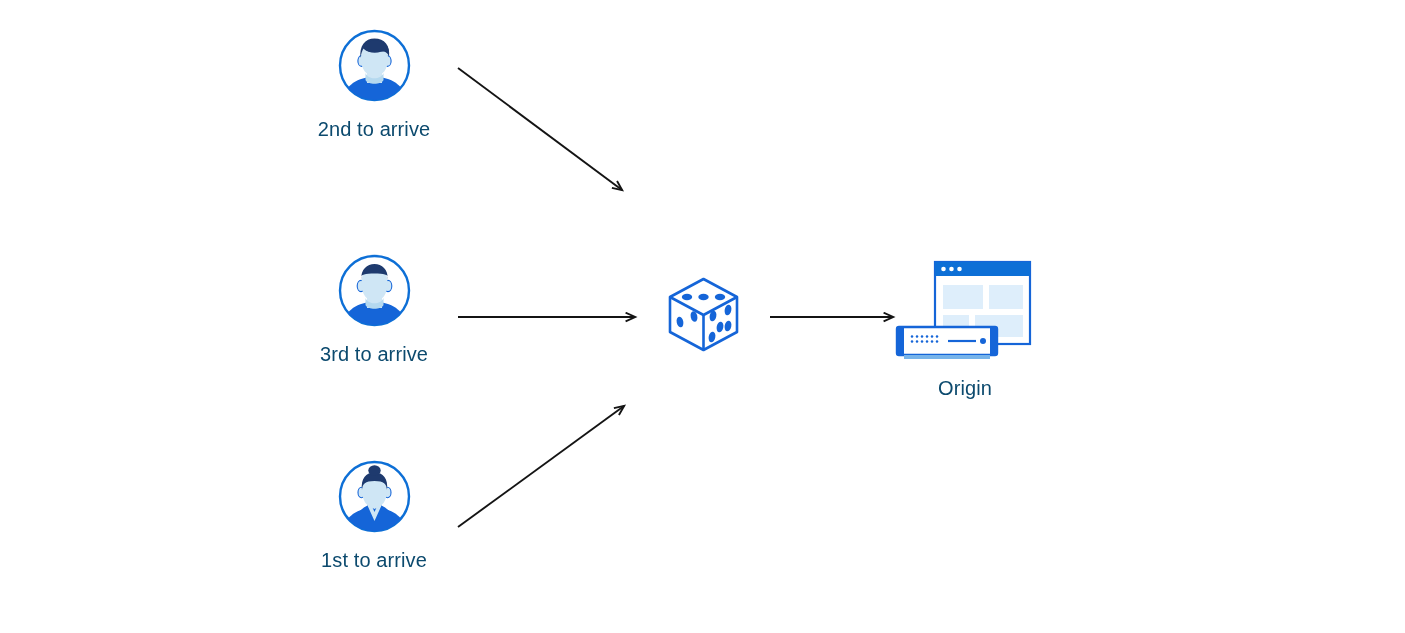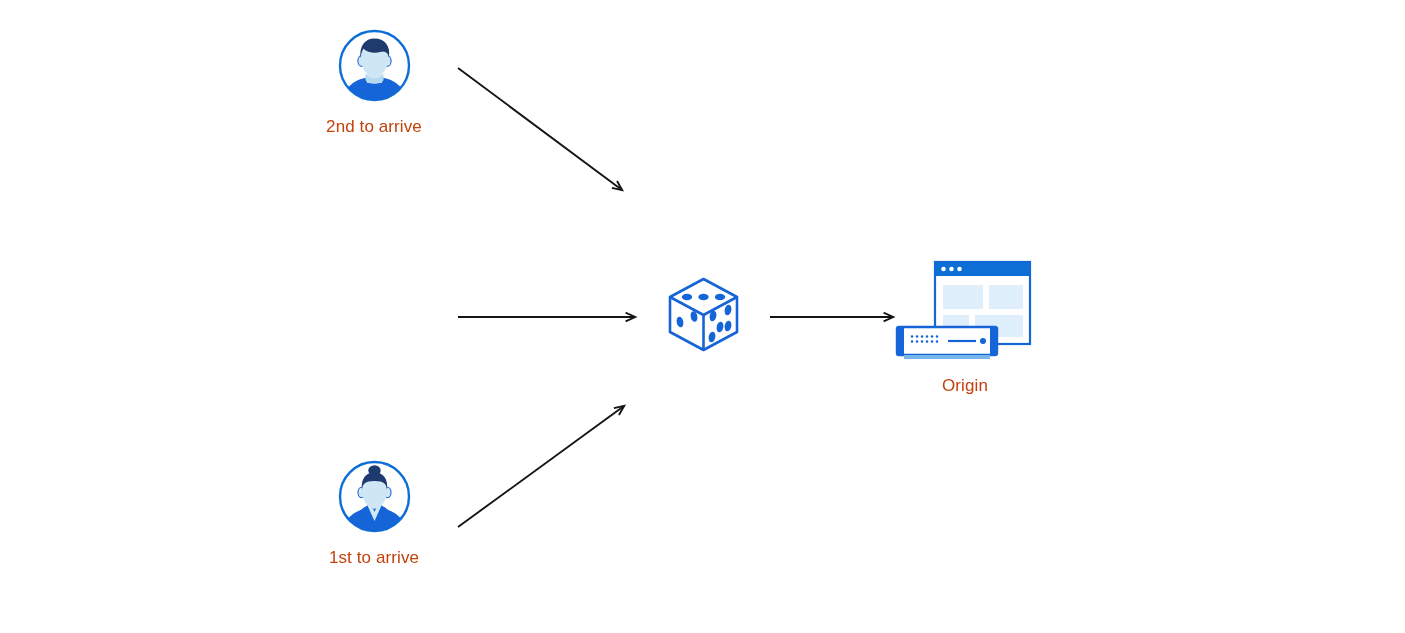--- a/index.html
+++ b/index.html
@@ -18,22 +18,22 @@
     background: #ffffff;
     overflow: hidden;
   }
   .node {
     position: absolute;
     display: flex;
     flex-direction: column;
     align-items: center;
   }
   .node-label {
-    font-size: 17px;
-    color: #c2410c;
+    font-size: 20px;
+    color: #0c4a6e;
     line-height: 1.2;
     white-space: nowrap;
     margin-top: 10px;
     letter-spacing: 0.1px;
   }
   .icon-box {
     display: block;
   }
   #arrow-layer {
     position: absolute;
@@ -85,20 +85,42 @@
           <ellipse cx="50.5" cy="33" rx="3.6" ry="5.4" fill="#cfe6f5" stroke="#1565d8" stroke-width="1.1"></ellipse>
           <path d="M24 30 C24 17 31 12 37.5 12 C44 12 51 17 51 30 C51 41 46 48 37.5 48 C29 48 24 41 24 30 Z" fill="#cfe6f5"></path>
           <path d="M23.5 30 C22 18 28 10.5 37.5 10.5 C47.5 10.5 53.5 17.5 52 29 C51 24.5 47 22.5 42 23.5 C36 24.8 30 24 26.5 20.5 C25 23 24 26 23.5 30 Z" fill="#1e3a6e"></path>
           <path d="M26.5 20.5 C31 25 38 25.5 44 23.8 C48 22.7 50.8 23.4 52 26 C52.6 18.5 46.8 12.5 38 12.5 C32 12.5 27.6 15.6 26.5 20.5 Z" fill="#1e3a6e"></path>
         </g>
       </svg>
     </span>
     <span class="node-label">2nd to arrive</span>
   </div>
 
+  <div class="node avatar-node" style="left:334px; top:253px;">
+    <span class="icon-box">
+      <svg width="75" height="75" viewBox="0 0 75 75" xmlns="http://www.w3.org/2000/svg">
+        <defs>
+            <clipPath id="cl3">
+              <circle cx="37.5" cy="37.5" r="34.5"></circle>
+            </clipPath>
+          </defs>
+        <circle cx="37.5" cy="37.5" r="34.5" fill="#ffffff" stroke="#0d6fd6" stroke-width="2.4"></circle>
+        <g clip-path="url(#cl3)">
+          <path d="M6 75 C6 58 20 49 37.5 49 C55 49 69 58 69 75 Z" fill="#1565d8"></path>
+          <path d="M30 44 h15 v11 h-15 Z" fill="#cfe6f5"></path>
+          <path d="M28.5 45 C31 52 44 52 46.5 45 L46.5 52 C44 57 31 57 28.5 52 Z" fill="#b5d9ef"></path>
+          <ellipse cx="24" cy="33" rx="3.8" ry="5.6" fill="#cfe6f5" stroke="#1565d8" stroke-width="1.1"></ellipse>
+          <ellipse cx="51" cy="33" rx="3.8" ry="5.6" fill="#cfe6f5" stroke="#1565d8" stroke-width="1.1"></ellipse>
+          <path d="M24.5 30 C24.5 17.5 31 12.5 37.5 12.5 C44 12.5 50.5 17.5 50.5 30 C50.5 41 45.5 48 37.5 48 C29.5 48 24.5 41 24.5 30 Z" fill="#cfe6f5"></path>
+          <path d="M24 27 C24 16 30 11 37.5 11 C45 11 51 16 51 27 L51 24.5 C51 21.5 47 20.5 37.5 20.5 C28 20.5 24 21.5 24 24.5 Z" fill="#1e3a6e"></path>
+        </g>
+      </svg>
+    </span>
+    <span class="node-label">3rd to arrive</span>
+  </div>
 
   <div class="node avatar-node" style="left:334px; top:459px;">
     <span class="icon-box">
       <svg width="75" height="75" viewBox="0 0 75 75" xmlns="http://www.w3.org/2000/svg">
         <defs>
             <clipPath id="cl1">
               <circle cx="37.5" cy="37.5" r="34.5"></circle>
             </clipPath>
           </defs>
         <circle cx="37.5" cy="37.5" r="34.5" fill="#ffffff" stroke="#0d6fd6" stroke-width="2.4"></circle>

